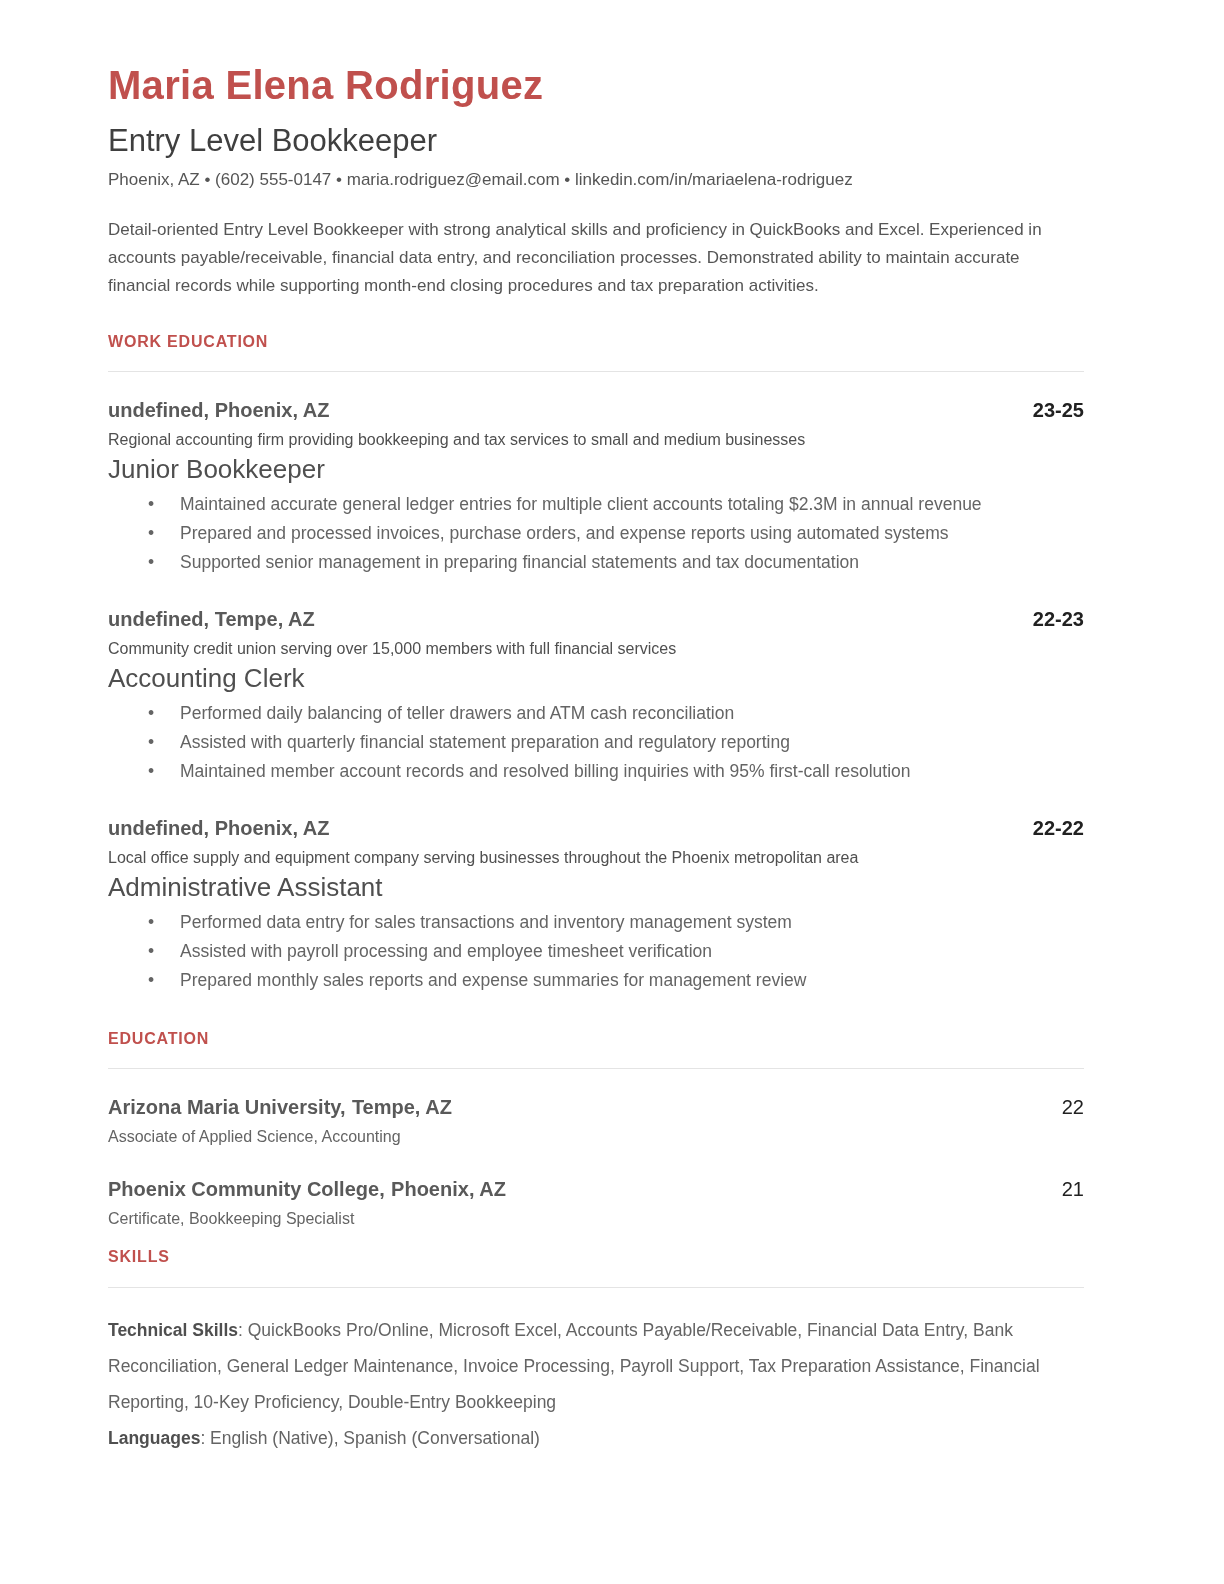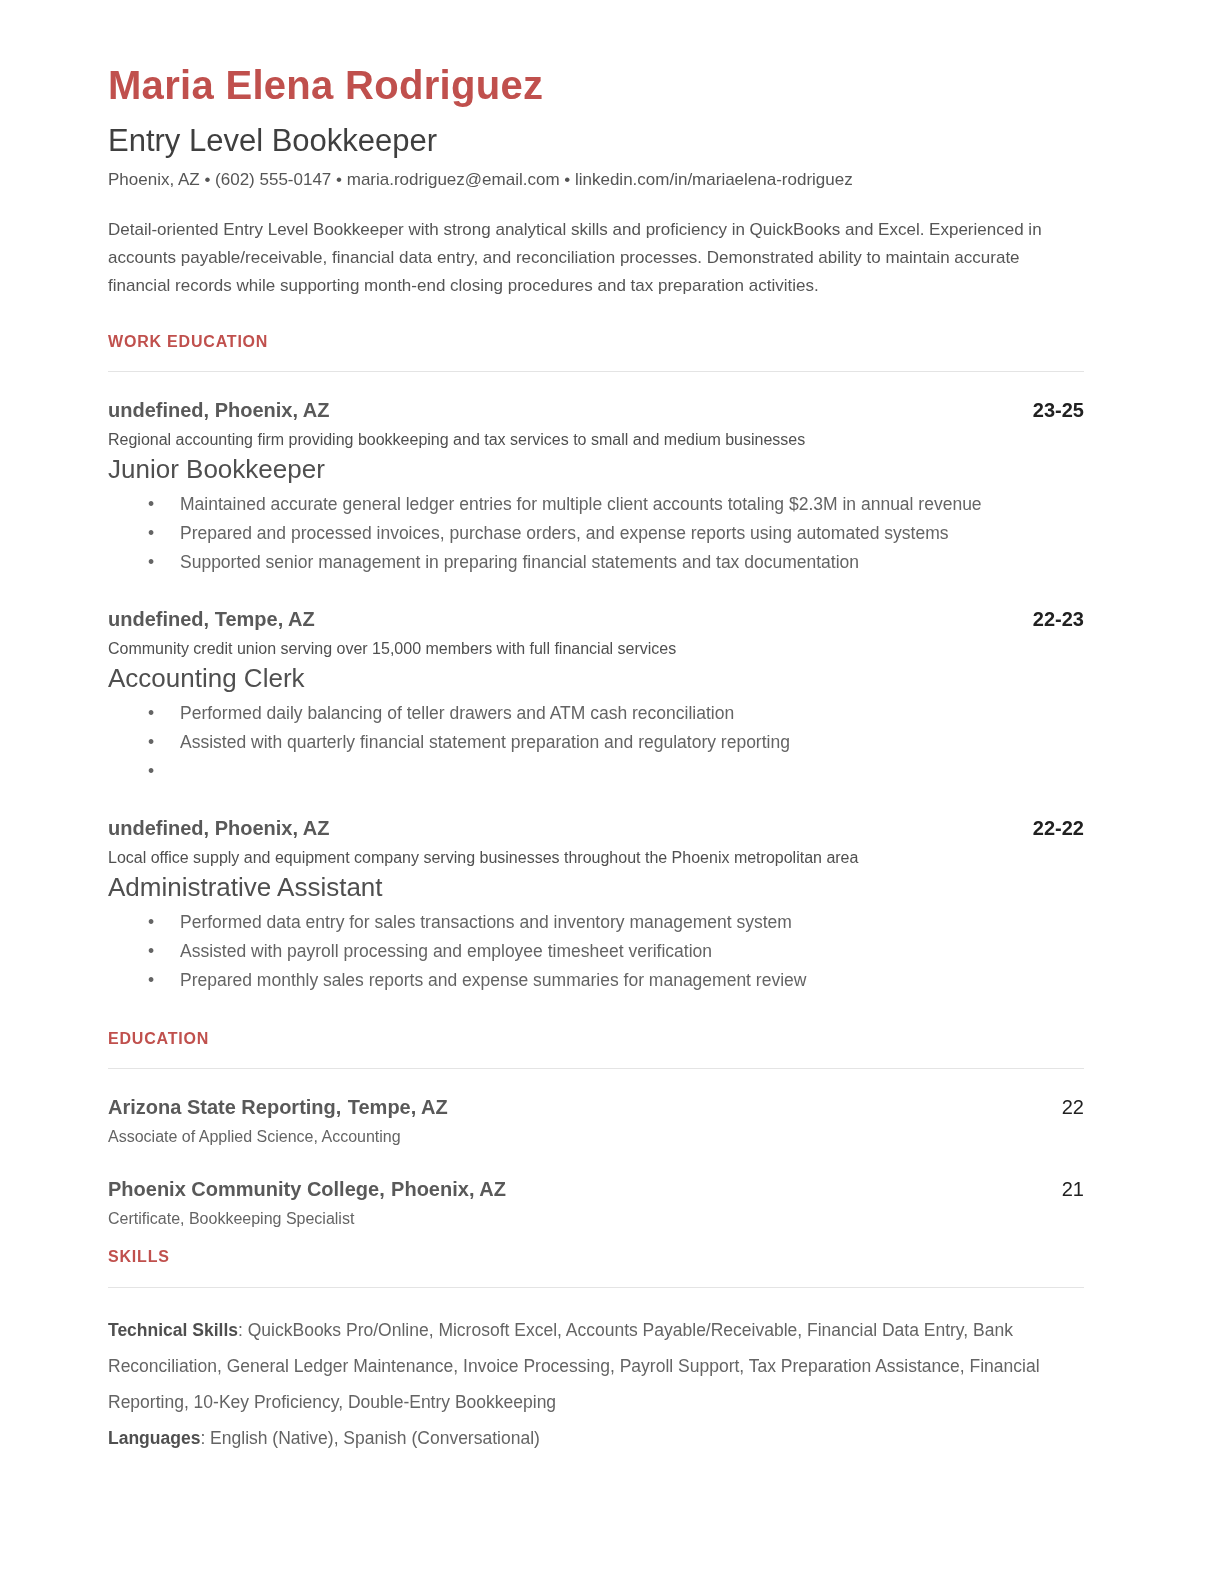--- a/index.html
+++ b/index.html
@@ -185,20 +185,21 @@
         <li>
             <span class="dot">•</span>
             <span>Performed daily balancing of teller drawers and ATM cash reconciliation</span>
           </li>
         <li>
             <span class="dot">•</span>
             <span>Assisted with quarterly financial statement preparation and regulatory reporting</span>
           </li>
         <li>
             <span class="dot">•</span>
+            <span>Maintained member account records and resolved billing inquiries with 95% first-call resolution</span>
           </li>
       </ul>
     </div>
 
     <div class="job">
       <div class="job-header">
         <span class="job-company">undefined, Phoenix, AZ</span>
         <span class="job-dates">22-22</span>
       </div>
       <div class="job-desc">Local office supply and equipment company serving businesses throughout the Phoenix metropolitan area</div>
@@ -219,21 +220,21 @@
       </ul>
     </div>
   </section>
 
   <section class="section-education">
     <h2 class="section-heading">EDUCATION</h2>
     <hr class="divider">
 
     <div class="edu">
       <div class="edu-header">
-        <span><span class="edu-school">Arizona State Reporting,</span><span class="edu-loc">Tempe, AZ</span></span>
+        <span><span class="edu-school">Arizona Maria University,</span><span class="edu-loc">Tempe, AZ</span></span>
         <span class="edu-dates">22</span>
       </div>
       <div class="edu-degree">Associate of Applied Science, Accounting</div>
     </div>
 
     <div class="edu">
       <div class="edu-header">
         <span><span class="edu-school">Phoenix Community College,</span><span class="edu-loc">Phoenix, AZ</span></span>
         <span class="edu-dates">21</span>
       </div>

